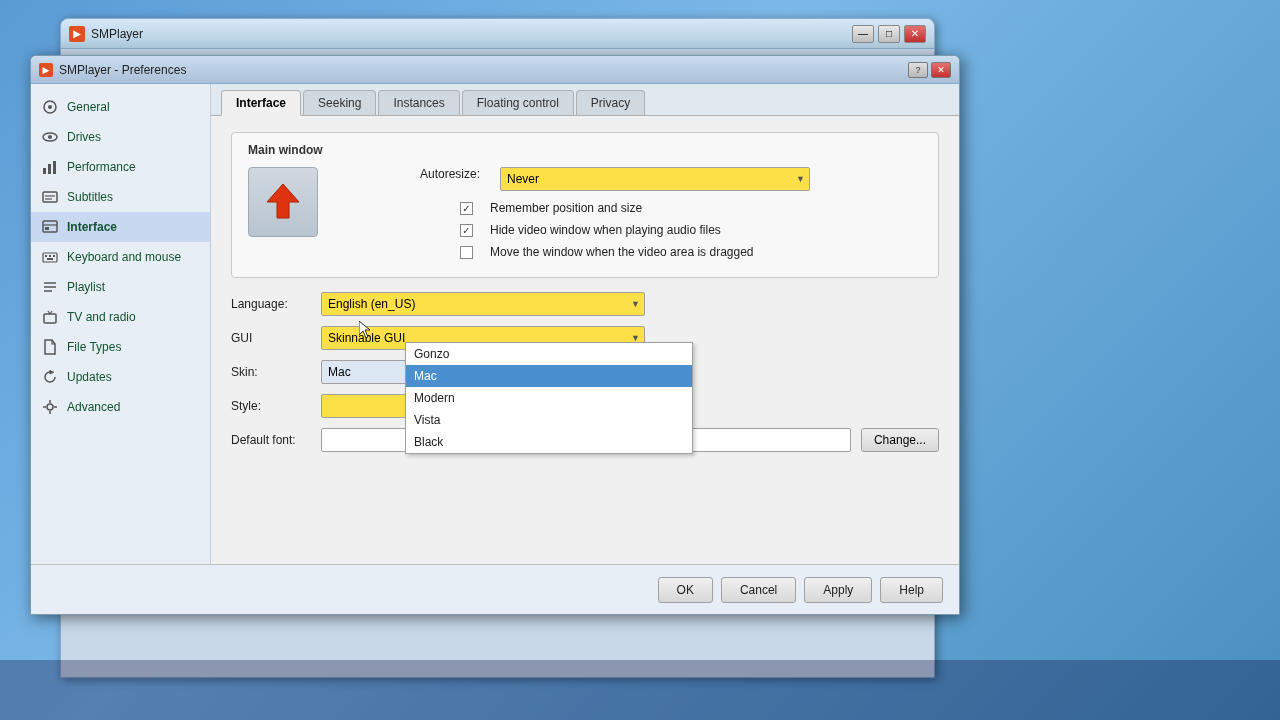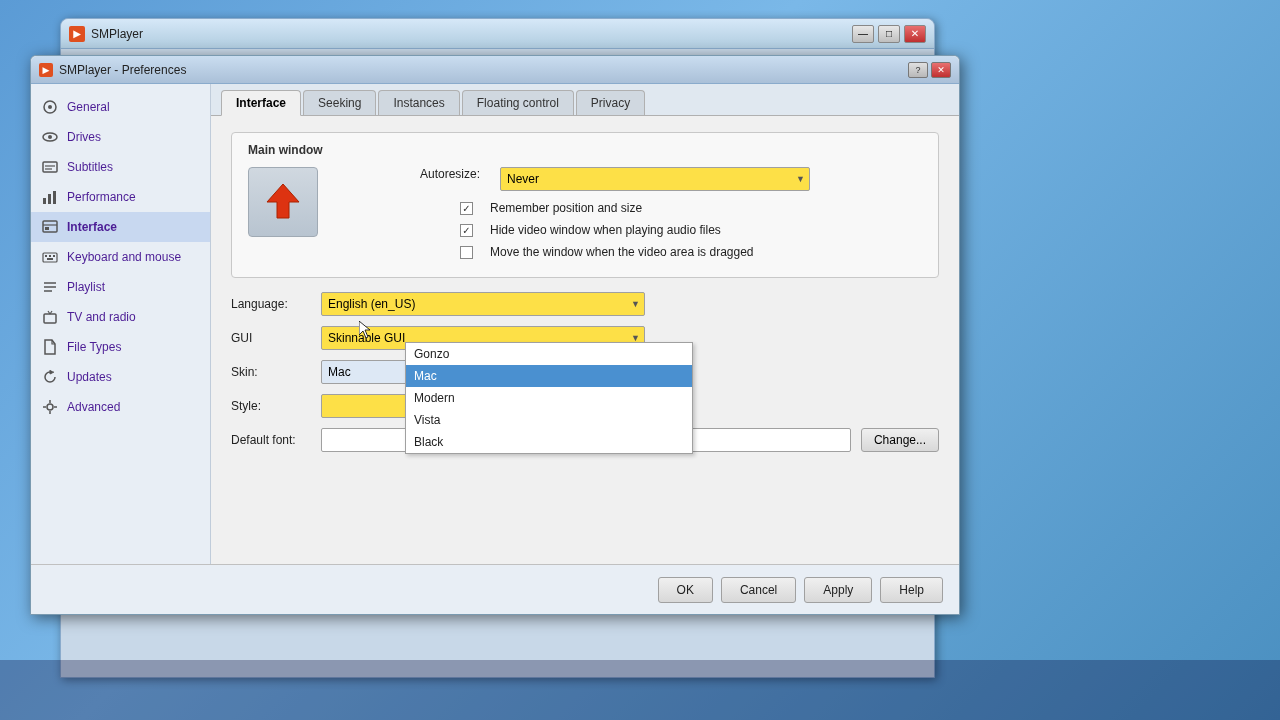--- a/index.html
+++ b/index.html
@@ -132,21 +132,21 @@
       width: 180px;
       background: #e8eef5;
       border-right: 1px solid #c0ccda;
       padding: 8px 0;
     }
     .sidebar-item {
       display: flex;
       align-items: center;
       padding: 6px 10px;
       cursor: pointer;
-      color: #4c1d95;
+      color: #14532d;
       font-size: 12px;
       gap: 8px;
     }
     .sidebar-item.active {
       background: #c8d8f0;
       font-weight: bold;
     }
     .sidebar-icon {
       width: 18px; height: 18px;
       display: flex; align-items: center; justify-content: center;
@@ -440,36 +440,36 @@
           <svg width="16" height="16" viewBox="0 0 16 16">
               <ellipse cx="8" cy="8" rx="7" ry="4" fill="none" stroke="#555" stroke-width="1.5"></ellipse>
               <ellipse cx="8" cy="8" rx="2" ry="2" fill="#555"></ellipse>
             </svg>
         </span>
         <span>Drives</span>
       </div>
       <div class="sidebar-item">
         <span class="sidebar-icon">
           <svg width="16" height="16" viewBox="0 0 16 16">
+              <rect x="1" y="9" width="3" height="6" fill="#555"></rect>
+              <rect x="6" y="5" width="3" height="10" fill="#555"></rect>
+              <rect x="11" y="2" width="3" height="13" fill="#555"></rect>
+            </svg>
+        </span>
+        <span>Performance</span>
+      </div>
+      <div class="sidebar-item">
+        <span class="sidebar-icon">
+          <svg width="16" height="16" viewBox="0 0 16 16">
               <rect x="1" y="3" width="14" height="10" rx="1" fill="none" stroke="#555" stroke-width="1.5"></rect>
               <line x1="3" y1="7" x2="13" y2="7" stroke="#555" stroke-width="1.2"></line>
               <line x1="3" y1="10" x2="10" y2="10" stroke="#555" stroke-width="1.2"></line>
             </svg>
         </span>
         <span>Subtitles</span>
-      </div>
-      <div class="sidebar-item">
-        <span class="sidebar-icon">
-          <svg width="16" height="16" viewBox="0 0 16 16">
-              <rect x="1" y="9" width="3" height="6" fill="#555"></rect>
-              <rect x="6" y="5" width="3" height="10" fill="#555"></rect>
-              <rect x="11" y="2" width="3" height="13" fill="#555"></rect>
-            </svg>
-        </span>
-        <span>Performance</span>
       </div>
       <div class="sidebar-item active">
         <span class="sidebar-icon">
           <svg width="16" height="16" viewBox="0 0 16 16">
               <rect x="1" y="2" width="14" height="11" rx="1" fill="none" stroke="#555" stroke-width="1.5"></rect>
               <line x1="1" y1="6" x2="15" y2="6" stroke="#555" stroke-width="1.2"></line>
               <rect x="3" y="8" width="4" height="3" fill="#555"></rect>
             </svg>
         </span>
         <span>Interface</span>

